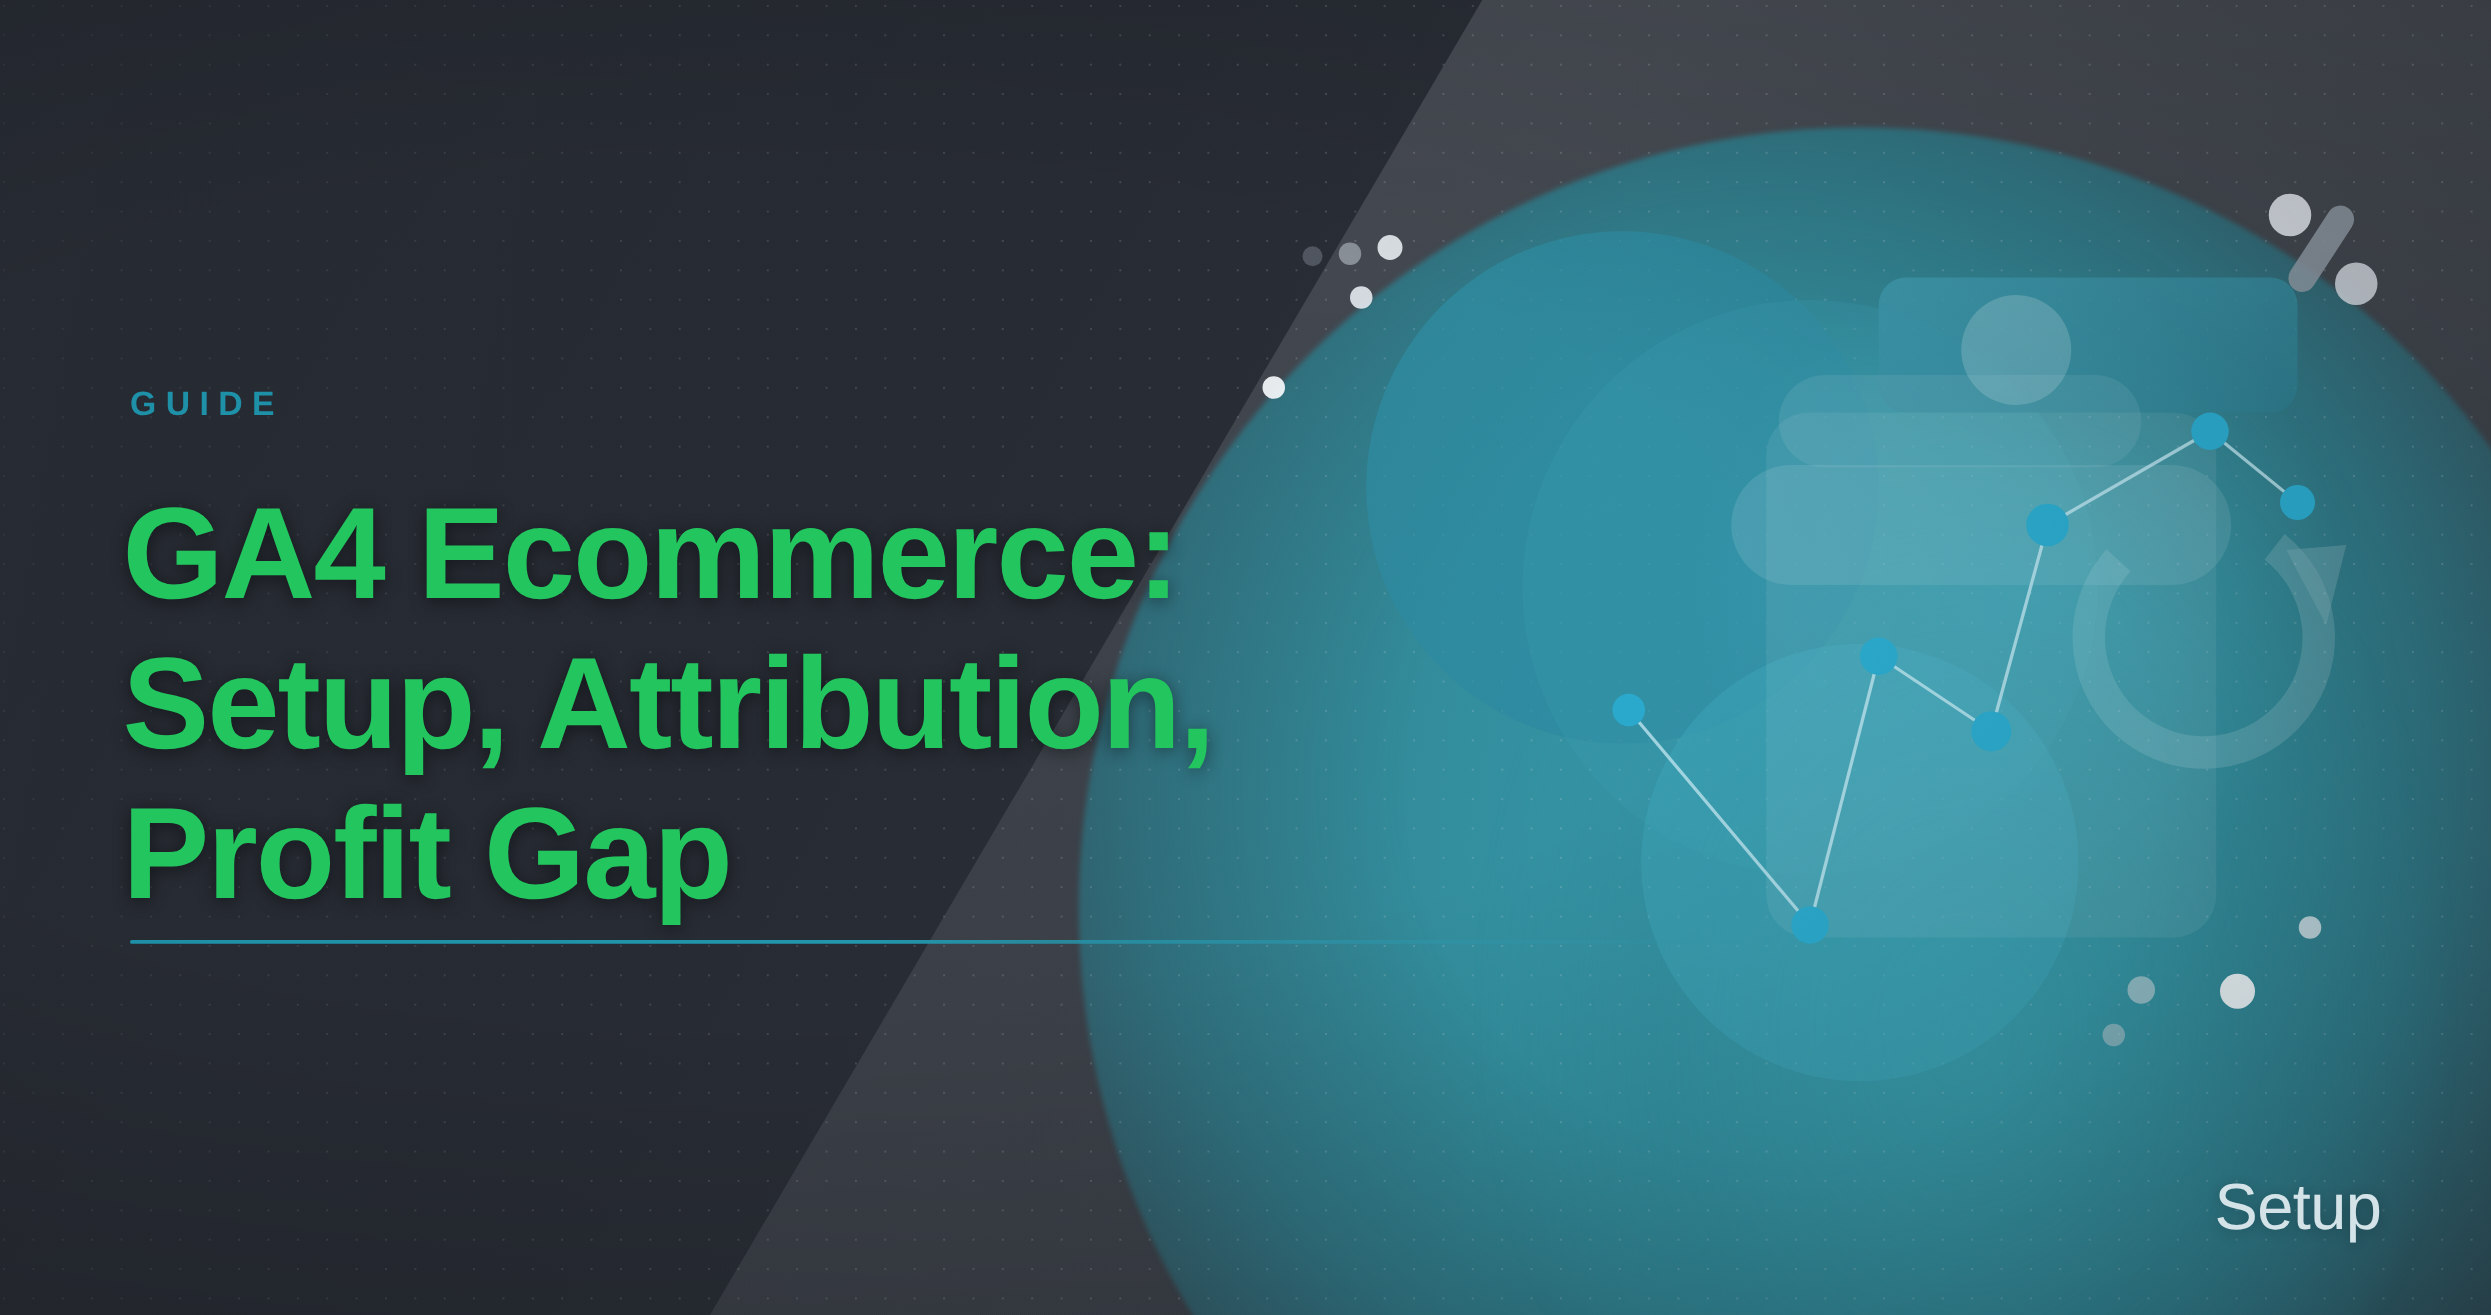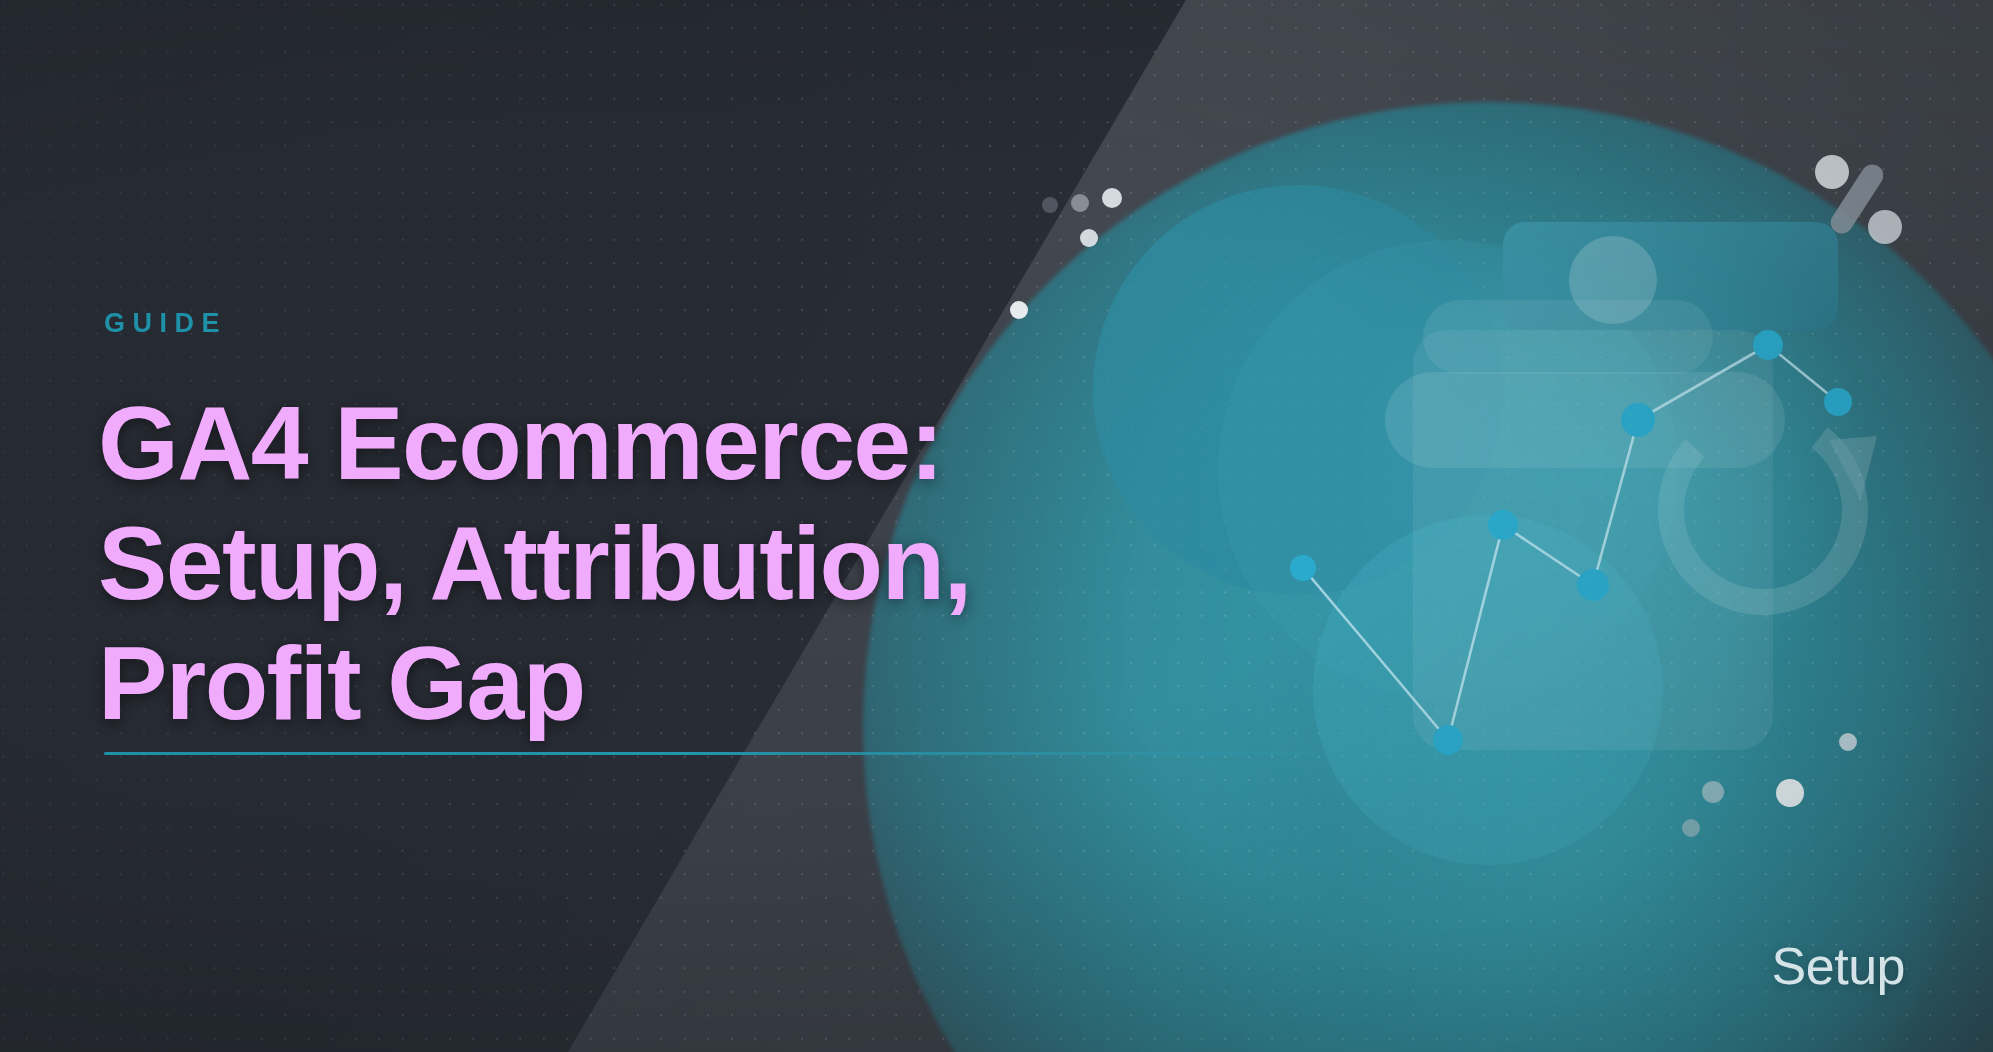--- a/index.html
+++ b/index.html
@@ -134,21 +134,21 @@
 
   .title {
     position: absolute;
     top: 383px;
     left: -6px;
     margin: 0;
     font-size: 104px;
     font-weight: bold;
     line-height: 1.155;
     letter-spacing: -1.6px;
-    color: #f0abfc;
+    color: #22c55e;
     text-shadow: 0 3px 14px rgba(0,0,0,0.45);
     white-space: pre-line;
   }
 
   .divider {
     position: absolute;
     left: 0;
     top: 752px;
     width: 1318px;
     height: 3px;

